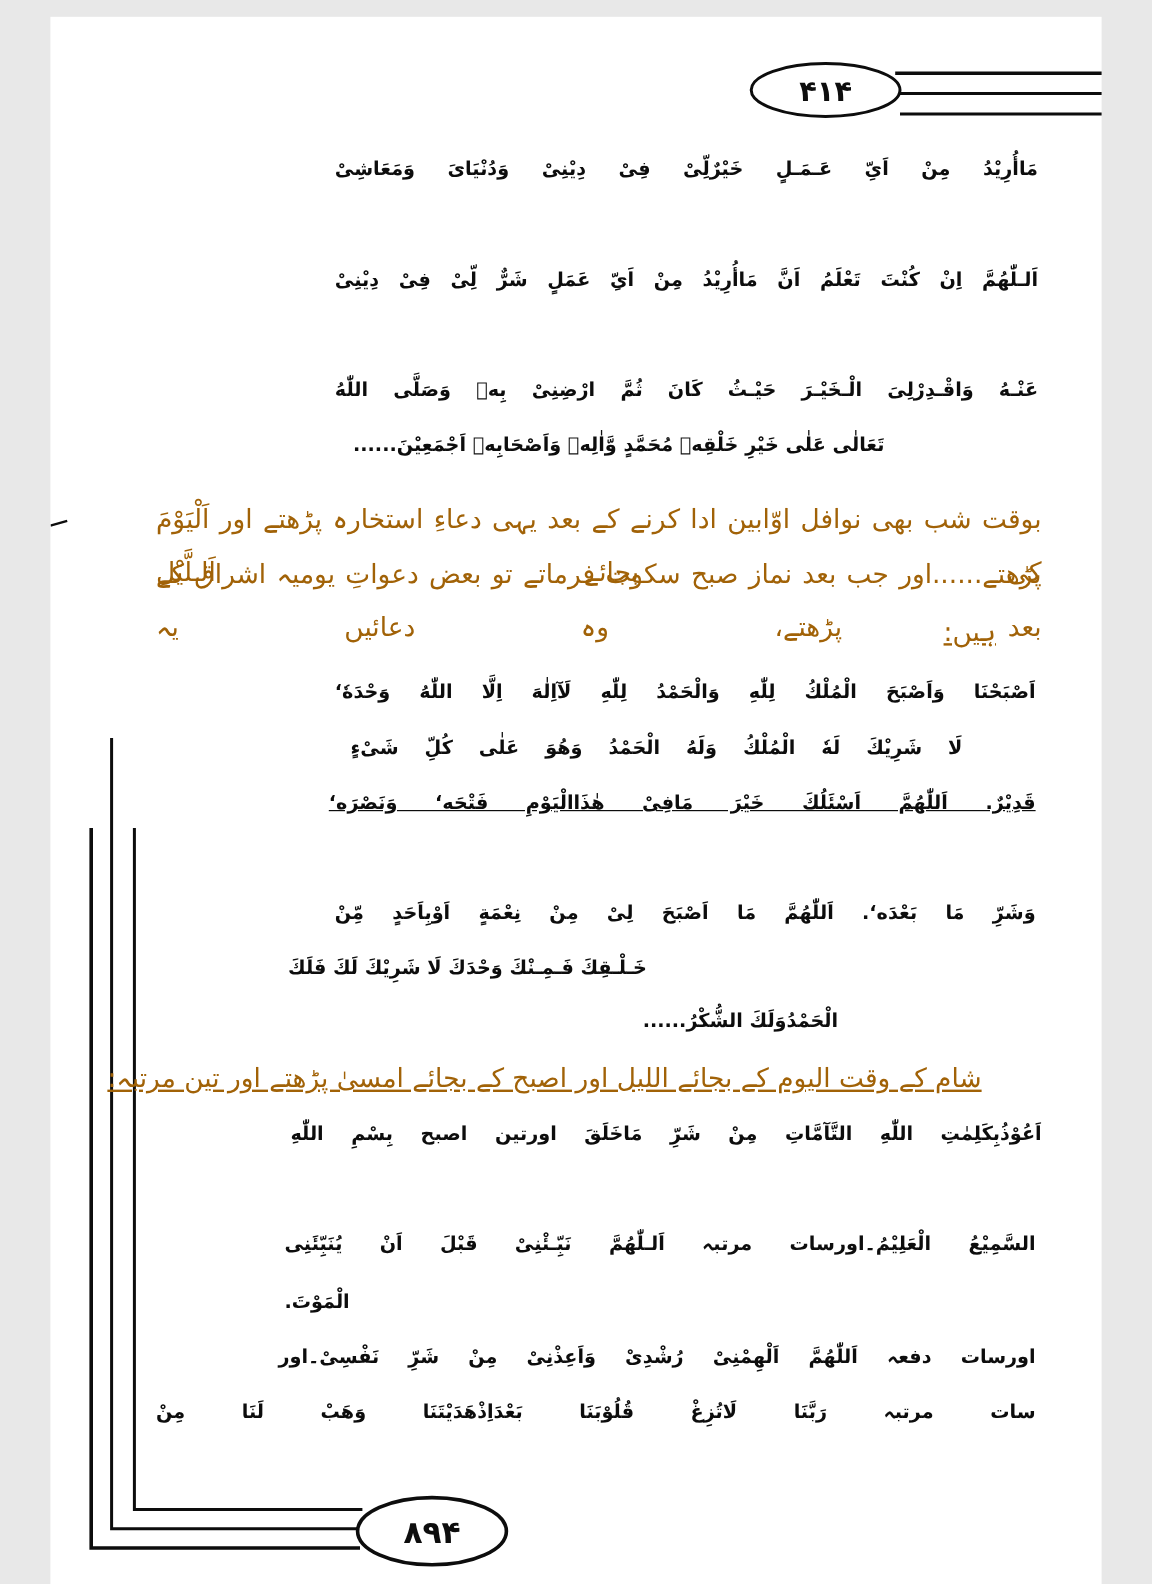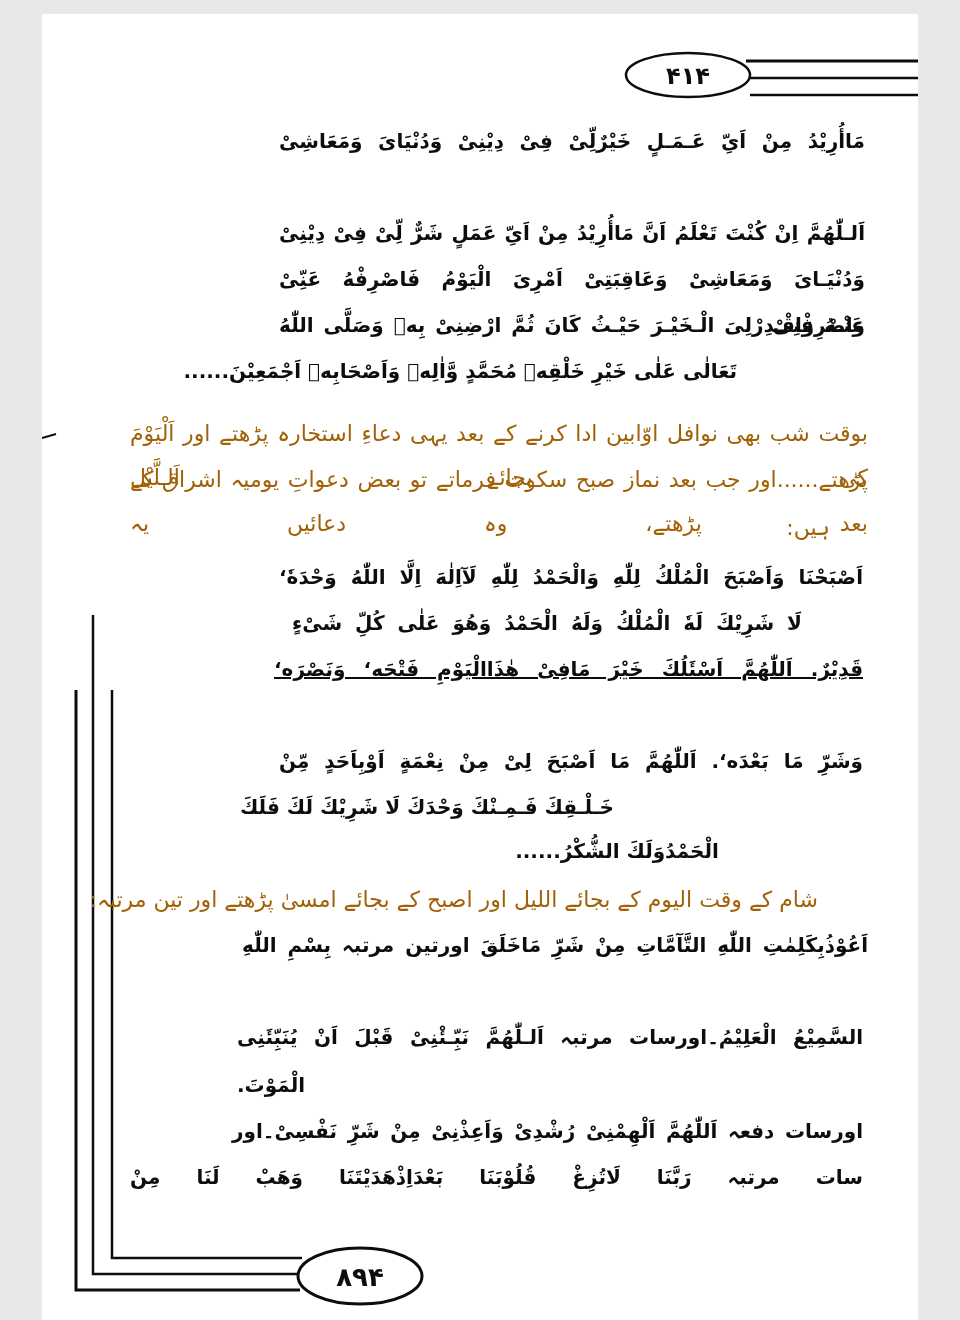--- a/index.html
+++ b/index.html
@@ -9,21 +9,21 @@
     background:#ffffff;
     margin:14px auto;
     overflow:hidden;
     font-family:"DejaVu Sans",sans-serif;
     color:#0d0d0d;
     direction:rtl;
   }
   .abs{position:absolute;}
   
   .ar{
-    font-size:20px;
+    font-size:16px;
     font-weight:bold;
     line-height:46px;
     direction:rtl;
     unicode-bidi:plaintext;
     color:#0d0d0d;
   }
   .just{
     text-align:justify;
     text-align-last:justify;
     text-justify:inter-word;
@@ -33,21 +33,21 @@
     font-size:22px;
     font-weight:normal;
     line-height:44px;
     direction:rtl;
     unicode-bidi:plaintext;
     color:#a16207;
   }
   .nowrap{white-space:nowrap;}
   .center{text-align:center;}
   .leftal{text-align:left;}
-  .rightal{text-align:left;}
+  .rightal{text-align:left;text-decoration:underline;}
   svg{display:block;}
   .oval-num{
     font-family:"DejaVu Sans",sans-serif;
     font-weight:bold;
     fill:#0d0d0d;
   }
 </style>
 </head>
 <body>
 
@@ -67,36 +67,35 @@
 
     <ellipse cx="646" cy="61" rx="62" ry="22" fill="#ffffff" stroke="#0d0d0d" stroke-width="2.5"></ellipse>
     <text x="646" y="70" text-anchor="middle" font-size="24" class="oval-num">۴۱۴</text>
 
     <ellipse cx="318" cy="1262" rx="62" ry="28" fill="#ffffff" stroke="#0d0d0d" stroke-width="3"></ellipse>
     <text x="318" y="1272" text-anchor="middle" font-size="26" class="oval-num">۸۹۴</text>
   </svg>
 
   <div class="abs ar just" style="top:104px;left:237px;right:53px;">مَاأُرِيْدُ مِنْ اَىِّ عَـمَـلٍ خَيْرٌلِّىْ فِىْ دِيْنِىْ وَدُنْيَاىَ وَمَعَاشِىْ</div>
   <div class="abs ar just" style="top:196px;left:237px;right:53px;">اَلـلّٰهُمَّ اِنْ كُنْتَ تَعْلَمُ اَنَّ مَاأُرِيْدُ مِنْ اَىِّ عَمَلٍ شَرٌّ لِّىْ فِىْ دِيْنِىْ</div>
-  <div class="abs ar just" style="top:242px;left:237px;right:53px;">وَدُنْيَـاىَ وَمَعَاشِىْ وَعَاقِبَتِىْ اَمْرِىَ الْيَوْمُ فَاصْرِفْهُ عَنِّىْ وَاصْرِفْنِىْ</div>
   <div class="abs ar just" style="top:288px;left:237px;right:53px;">عَنْـهُ وَاقْـدِرْلِىَ الْـخَيْـرَ حَيْـثُ كَانَ ثُمَّ ارْضِنِىْ بِهٖ وَصَلَّى اللّٰهُ</div>
   <div class="abs ar center nowrap" style="top:334px;left:325px;width:370px;">تَعَالٰى عَلٰى خَيْرِ خَلْقِهٖ مُحَمَّدٍ وَّاٰلِهٖ وَاَصْحَابِهٖ اَجْمَعِيْنَ......</div>
 
   <div class="abs ur just" style="top:398px;left:88px;right:50px;">بوقت شب بھی نوافل اوّابین ادا کرنے کے بعد یہی دعاءِ استخارہ پڑھتے اور اَلْيَوْمَ کی بجائے اَلـلَّيْل</div>
   <div class="abs ur just" style="top:444px;left:88px;right:50px;">پڑھتے......اور جب بعد نماز صبح سکوت فرماتے تو بعض دعواتِ یومیہ اشراق کے بعد پڑھتے، وہ دعائیں یہ</div>
   <div class="abs ur rightal nowrap" style="top:492px;right:88px;">ہیں:</div>
 
   <div class="abs ar just" style="top:540px;left:237px;right:55px;">اَصْبَحْنَا وَاَصْبَحَ الْمُلْكُ لِلّٰهِ وَالْحَمْدُ لِلّٰهِ لَآاِلٰهَ اِلَّا اللّٰهُ وَحْدَهٗ‘</div>
   <div class="abs ar just" style="top:586px;left:250px;right:116px;">لَا شَرِيْكَ لَهٗ الْمُلْكُ وَلَهُ الْحَمْدُ وَهُوَ عَلٰى كُلِّ شَىْءٍ</div>
   <div class="abs ar just" style="top:632px;left:232px;right:55px;text-decoration:underline;">قَدِيْرٌ. اَللّٰهُمَّ اَسْئَلُكَ خَيْرَ مَافِىْ هٰذَاالْيَوْمِ فَتْحَه‘ وَنَصْرَه‘</div>
   <div class="abs ar just" style="top:724px;left:237px;right:55px;">وَشَرِّ مَا بَعْدَه‘. اَللّٰهُمَّ مَا اَصْبَحَ لِىْ مِنْ نِعْمَةٍ اَوْبِاَحَدٍ مِّنْ</div>
   <div class="abs ar leftal nowrap" style="top:770px;left:198px;text-align:center;">خَـلْـقِكَ فَـمِـنْكَ وَحْدَكَ لَا شَرِيْكَ لَكَ فَلَكَ</div>
   <div class="abs ar center nowrap" style="top:814px;left:420px;width:310px;">الْحَمْدُوَلَكَ الشُّكْرُ......</div>
 
   <div class="abs ur rightal nowrap" style="top:864px;right:100px;">شام کے وقت الیوم کے بجائے اللیل اور اصبح کے بجائے امسیٰ پڑھتے اور تین مرتبہ:</div>
 
-  <div class="abs ar just" style="top:908px;left:200px;right:50px;">اَعُوْذُبِكَلِمٰتِ اللّٰهِ التَّآمَّاتِ مِنْ شَرِّ مَاخَلَقَ اورتین مرتبہ بِسْمِ اللّٰهِ</div>
+  <div class="abs ar just" style="top:908px;left:200px;right:50px;">اَعُوْذُبِكَلِمٰتِ اللّٰهِ التَّآمَّاتِ مِنْ شَرِّ مَاخَلَقَ اورتین اصبح بِسْمِ اللّٰهِ</div>
   <div class="abs ar just" style="top:1000px;left:195px;right:55px;">السَّمِيْعُ الْعَلِيْمُ۔اورسات مرتبہ اَلـلّٰهُمَّ نَبِّـئْنِىْ قَبْلَ اَنْ يُنَبِّئَنِى</div>
   <div class="abs ar leftal nowrap" style="top:1048px;left:195px;">الْمَوْتَ.</div>
   <div class="abs ar just" style="top:1094px;left:190px;right:55px;">اورسات دفعہ اَللّٰهُمَّ اَلْهِمْنِىْ رُشْدِىْ وَاَعِذْنِىْ مِنْ شَرِّ نَفْسِىْ۔اور</div>
   <div class="abs ar just" style="top:1140px;left:88px;right:55px;">سات مرتبہ رَبَّنَا لَاتُزِغْ قُلُوْبَنَا بَعْدَاِذْهَدَيْتَنَا وَهَبْ لَنَا مِنْ</div>
 
 </div>
 
 </body></html>

